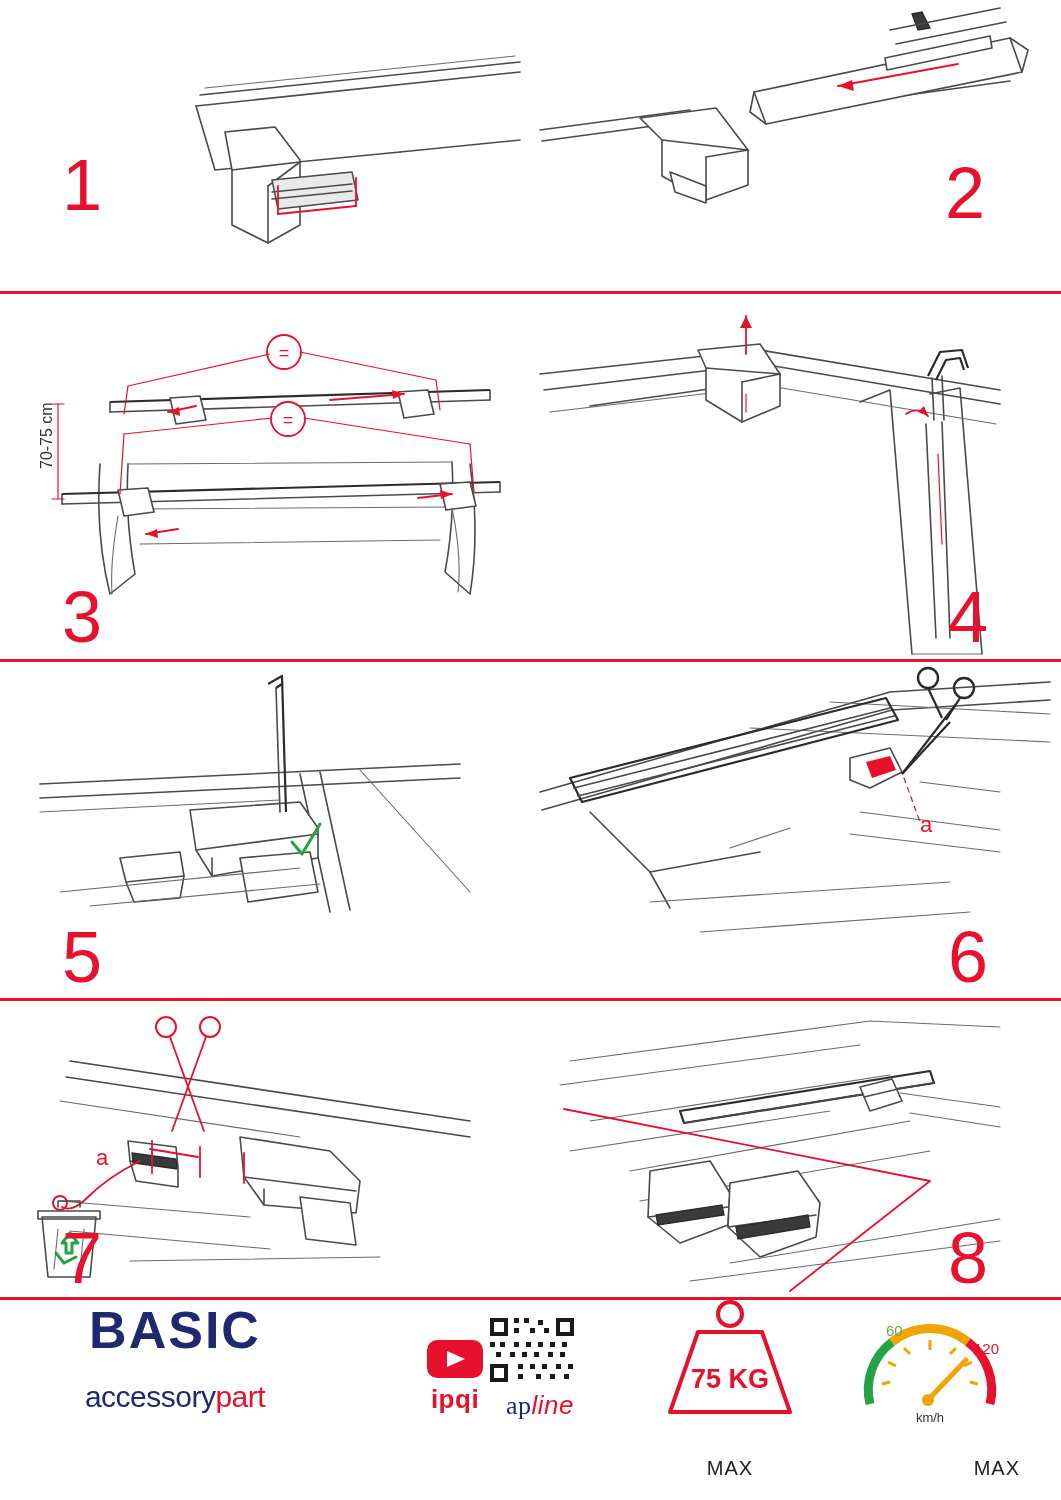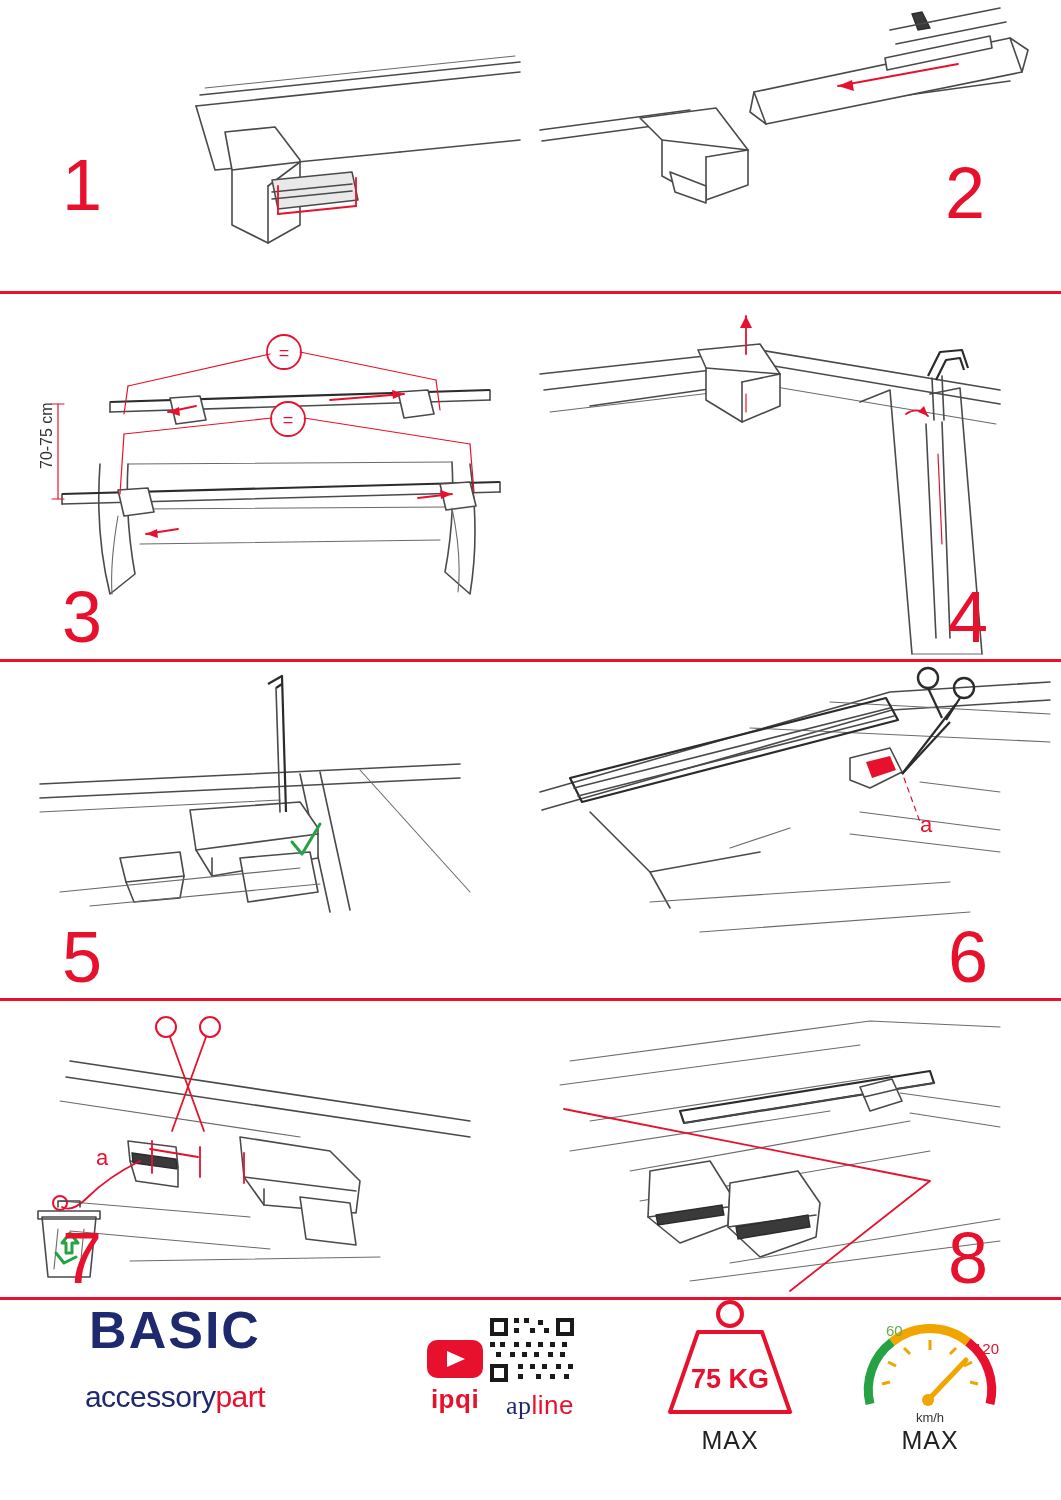--- a/index.html
+++ b/index.html
@@ -29,21 +29,21 @@
   .footer{position:absolute;left:0;top:1284px;width:864px;height:200px;padding-left:40px;}
   .brandblock{position:absolute;left:60px;top:20px;width:230px;text-align:center;}
   .brand-basic{font-family:"Liberation Sans",sans-serif;font-weight:bold;font-size:52px;letter-spacing:2px;color:#1f2a6e;line-height:1;}
   .brand-accessory{font-family:"Liberation Sans",sans-serif;font-weight:normal;font-size:30px;color:#1f2a6e;margin-top:24px;letter-spacing:-0.5px;}
   .brand-accessory .part{color:#e8112d;}
 
   .logo-item{position:absolute;text-align:center;}
   .logo-label{font-family:"Liberation Sans",sans-serif;font-size:26px;color:#333;margin-top:4px;letter-spacing:0.5px;}
 
   .maxitem{position:absolute;text-align:center;}
-  .maxlabel{font-family:"Liberation Sans",sans-serif;font-size:25px;color:#222;letter-spacing:1px;}
+  .maxlabel{font-family:"Liberation Sans",sans-serif;font-size:20px;color:#222;letter-spacing:1px;margin-top:31px;}
   .kgtext{font-family:"Liberation Sans",sans-serif;font-size:27px;fill:#e8112d;font-weight:bold;}
 </style>
 </head>
 <body>
 
 <div class="sheet">
 
   <div class="rule" style="top:291px;"></div>
 
   <div class="panel" style="left:0;top:0;width:530px;height:291px;">
@@ -382,34 +382,34 @@
           <rect x="72" y="50" width="5" height="5"></rect>
             <rect x="86" y="50" width="5" height="5"></rect>
             <rect x="98" y="50" width="5" height="5"></rect>
           <rect x="48" y="60" width="5" height="5"></rect>
             <rect x="66" y="60" width="5" height="5"></rect>
             <rect x="80" y="60" width="5" height="5"></rect>
           <rect x="94" y="60" width="5" height="5"></rect>
         </g>
       </svg>
       <div class="logo-label">
-        <span style="color:#1f2a6e;font-family:Liberation Serif, serif;">ap</span><span style="color:#e8112d;">line</span>
+        <span style="color:#1f2a6e;font-family:Liberation Serif, serif;">ap</span><span style="color:#e8112d;font-style:italic;">line</span>
       </div>
     </div>
 
     <div class="maxitem" style="left:640px;top:12px;width:180px;">
       <svg width="180" height="130" viewBox="0 0 180 130">
         <circle cx="90" cy="18" r="12" fill="none" stroke="#e8112d" stroke-width="4"></circle>
         <path d="M58 36 L122 36 L150 116 L30 116 Z" fill="none" stroke="#e8112d" stroke-width="4" stroke-linejoin="round"></path>
         <text class="kgtext" x="90" y="92" text-anchor="middle">75 KG</text>
       </svg>
       <div class="maxlabel">MAX</div>
     </div>
 
-    <div class="maxitem" style="left:840px;top:12px;width:180px;">
+    <div class="maxitem" style="left:840px;top:12px;width:180px;text-align:right;">
       <svg width="180" height="130" viewBox="0 0 180 130">
         <path d="M30 108 A60 60 0 0 1 52 46" fill="none" stroke="#25a244" stroke-width="9"></path>
         <path d="M52 46 A60 60 0 0 1 128 46" fill="none" stroke="#f0a500" stroke-width="9"></path>
         <path d="M128 46 A60 60 0 0 1 150 108" fill="none" stroke="#e8112d" stroke-width="9"></path>
         <g stroke="#f0a500" stroke-width="3">
           <path d="M42 88 L50 86"></path>
             <path d="M48 66 L56 70"></path>
             <path d="M64 52 L70 58"></path>
           <path d="M90 44 L90 54"></path>
             <path d="M116 52 L110 58"></path>

